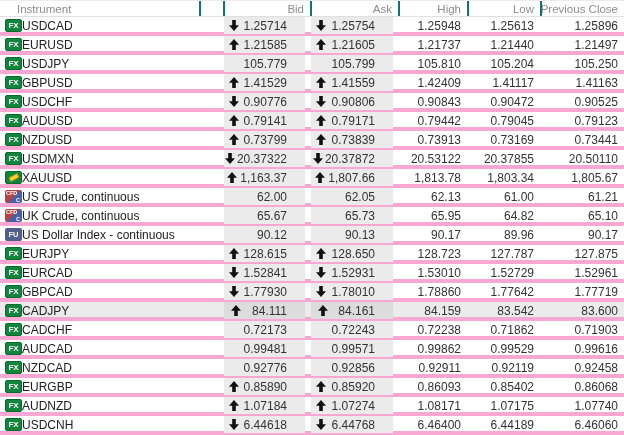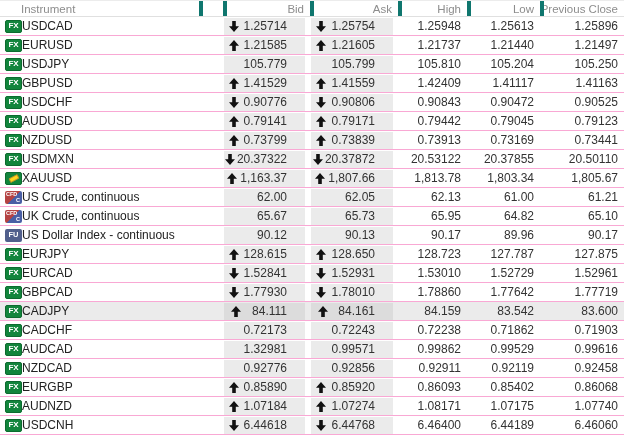--- a/index.html
+++ b/index.html
@@ -14,29 +14,29 @@
     grid-template-columns:199px 24px 87px 88px 69px 73px 84px;
     height:17px;box-sizing:border-box;
     border-top:1px solid #ececec;
     border-bottom:1px solid #e0e0e0;
     color:var(--header_text,#8d8d8d);
     font-size:11.5px;
   }
   .hcell{
     box-sizing:border-box;height:100%;
     display:flex;align-items:center;justify-content:flex-end;
-    padding:0 6px;border-left:4px solid #0f766e;
+    padding:0 6px;border-left:2px solid #0f766e;
     white-space:nowrap;overflow:hidden;
   }
-  .hcell.first{border-left:none;justify-content:flex-start;padding-left:5px;margin-left:16px;}
+  .hcell.first{border-left:none;justify-content:flex-start;padding-left:17px;}
   .row{
     display:grid;
     grid-template-columns:199px 24px 87px 88px 69px 73px 84px;
     height:19px;box-sizing:border-box;
-    border-bottom:1px solid #f9a8d4;
+    border-bottom:4px solid #f9a8d4;
     align-items:center;
     font-size:12px;color:#333;
     cursor:pointer;
   }
   .row.highlight{background:var(--row_highlight,#ebebeb);}
   .cell-inst{display:flex;align-items:center;height:100%;padding-left:5px;box-sizing:border-box;}
   .inst-name{color:#222;white-space:nowrap;}
   .badge{
     width:17px;height:13px;border-radius:2px;flex:0 0 auto;
     display:flex;align-items:center;justify-content:center;
@@ -486,21 +486,21 @@
         <div class="cell-r">0.71903</div>
       </div>
       <div class="row">
         <div class="cell-inst">
           <span class="badge fx">FX</span>
           <span class="inst-name">AUDCAD</span>
         </div>
         <div></div>
         <div class="pricebox">
           <span class="arr"></span>
-          <span class="num">1.32981</span>
+          <span class="num">0.99481</span>
         </div>
         <div class="pricebox">
           <span class="arr"></span>
           <span class="num">0.99571</span>
         </div>
         <div class="cell-r">0.99862</div>
         <div class="cell-r">0.99529</div>
         <div class="cell-r">0.99616</div>
       </div>
       <div class="row">

